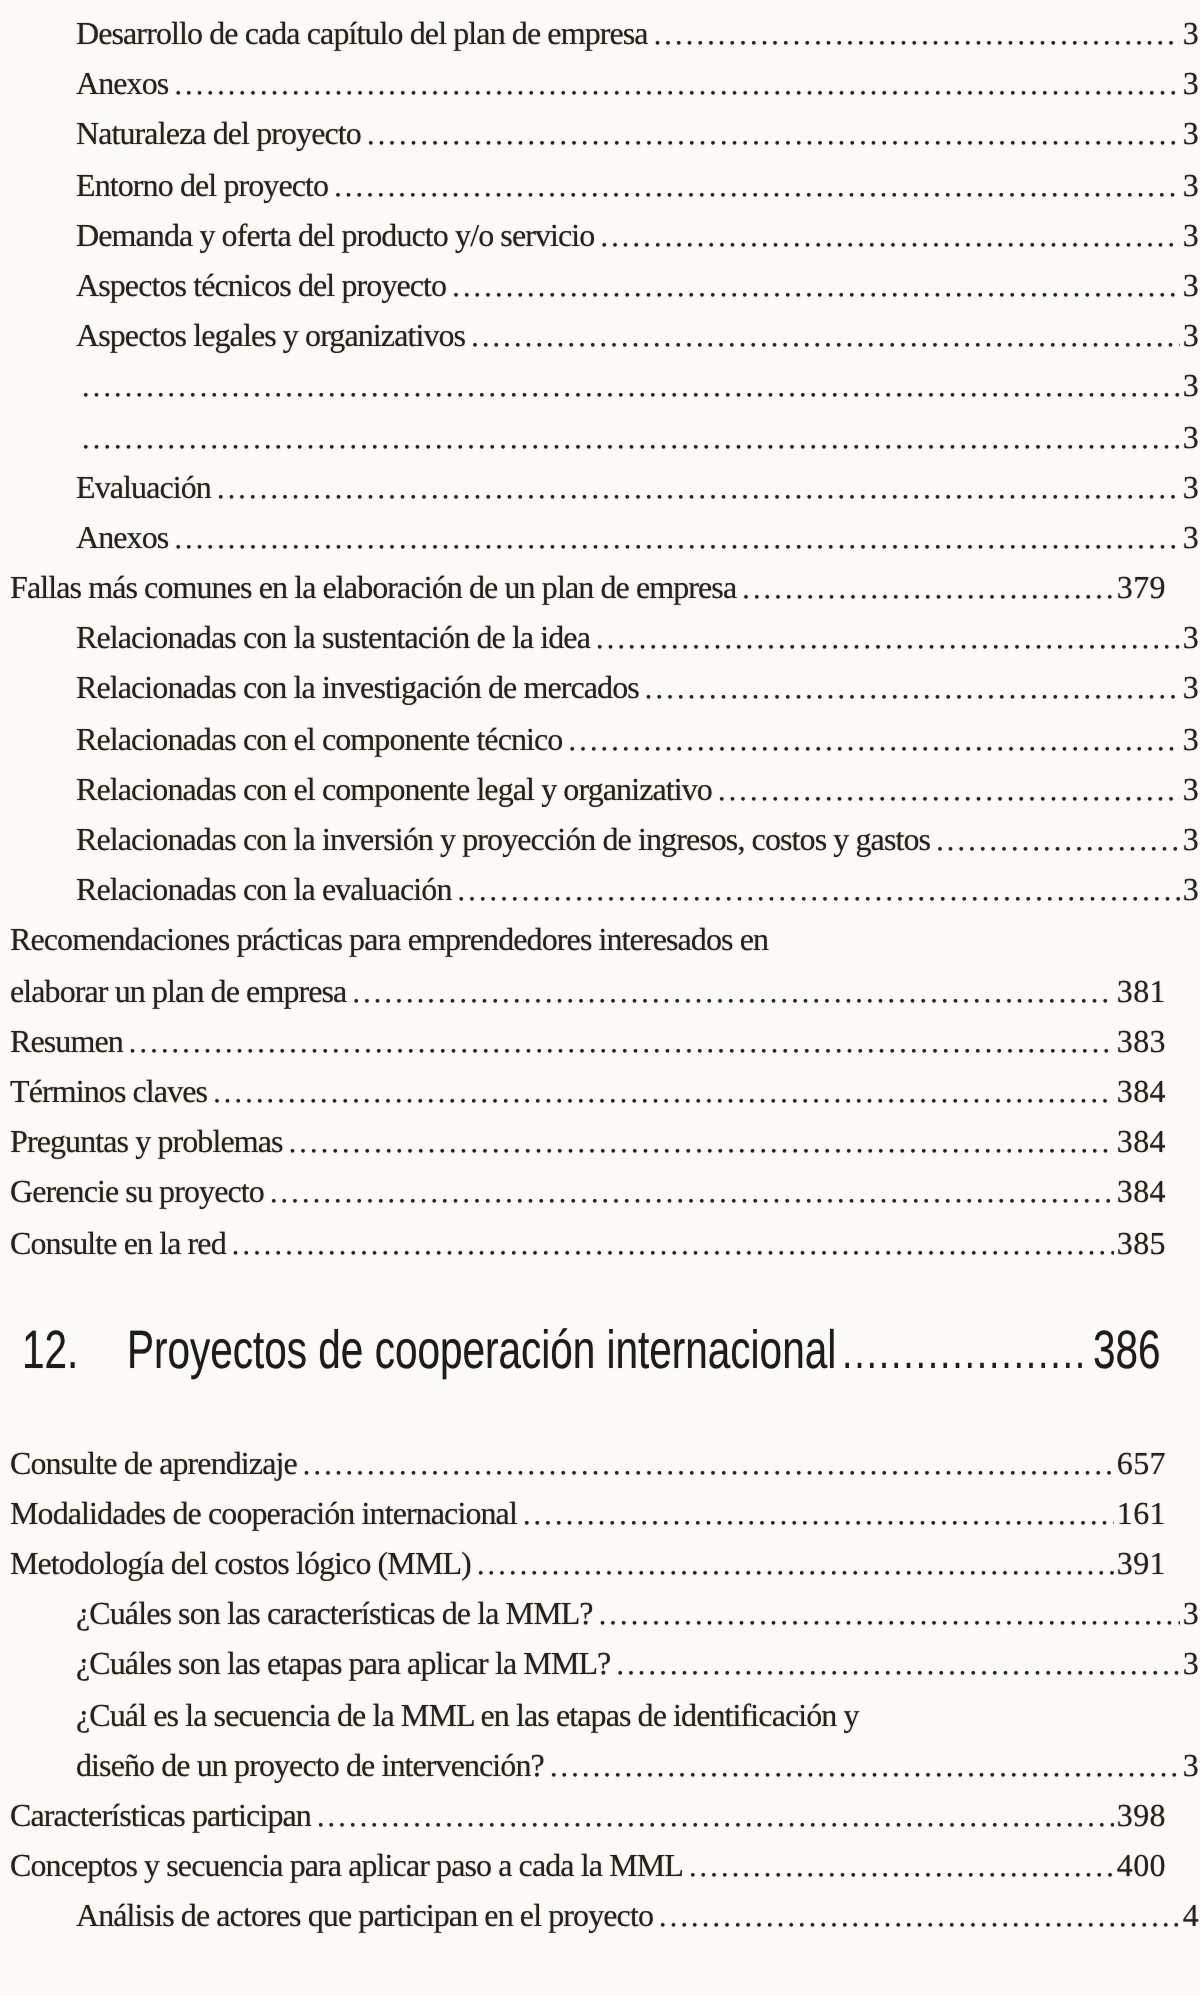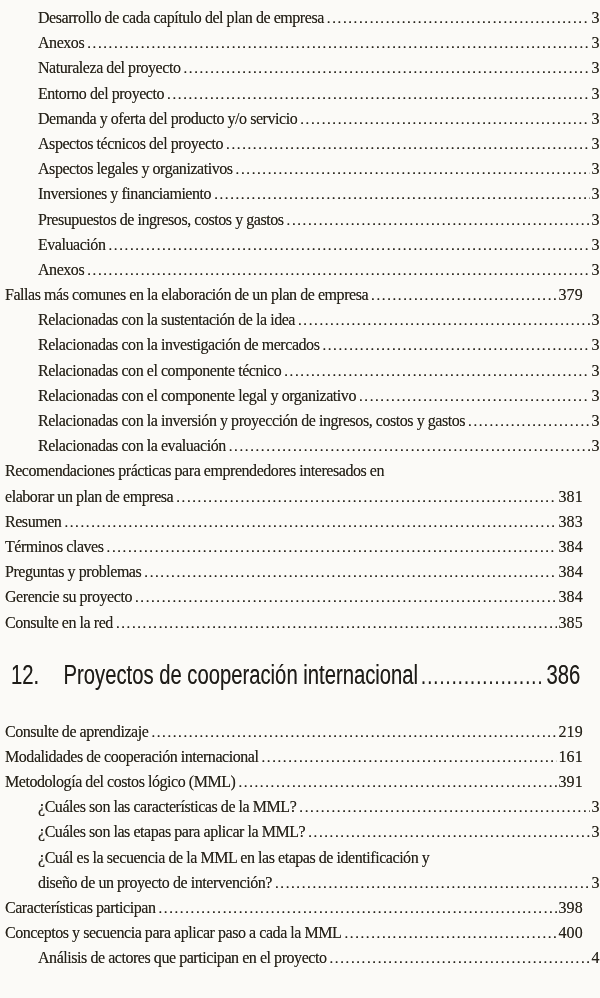--- a/index.html
+++ b/index.html
@@ -123,28 +123,26 @@
       </div>
       <div class="entry indented">
         <div class="line">
           <span class="label">Aspectos legales y organizativos</span>
           <span class="dots"></span>
           <span class="pg">378</span>
         </div>
       </div>
       <div class="entry indented">
         <div class="line">
-          <span class="label">Inversiones y financiamiento</span>
           <span class="dots"></span>
           <span class="pg">378</span>
         </div>
       </div>
       <div class="entry indented">
         <div class="line">
-          <span class="label">Presupuestos de ingresos, costos y gastos</span>
           <span class="dots"></span>
           <span class="pg">379</span>
         </div>
       </div>
       <div class="entry indented">
         <div class="line">
           <span class="label">Evaluación</span>
           <span class="dots"></span>
           <span class="pg">379</span>
         </div>
@@ -257,21 +255,21 @@
     <span class="ch-title">Proyectos de cooperación internacional</span>
     <span class="ch-dots"></span>
     <span class="ch-pg">386</span>
   </div>
 
   <div class="toc-section">
       <div class="entry">
         <div class="line">
           <span class="label">Consulte de aprendizaje</span>
           <span class="dots"></span>
-          <span class="pg">219</span>
+          <span class="pg">657</span>
         </div>
       </div>
       <div class="entry">
         <div class="line">
           <span class="label">Modalidades de cooperación internacional</span>
           <span class="dots"></span>
           <span class="pg">161</span>
         </div>
       </div>
       <div class="entry">

